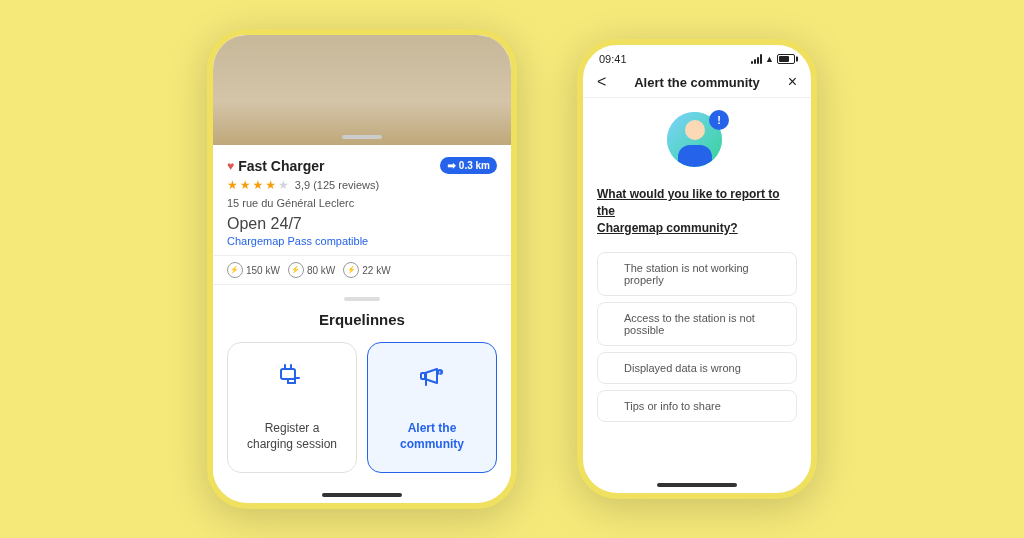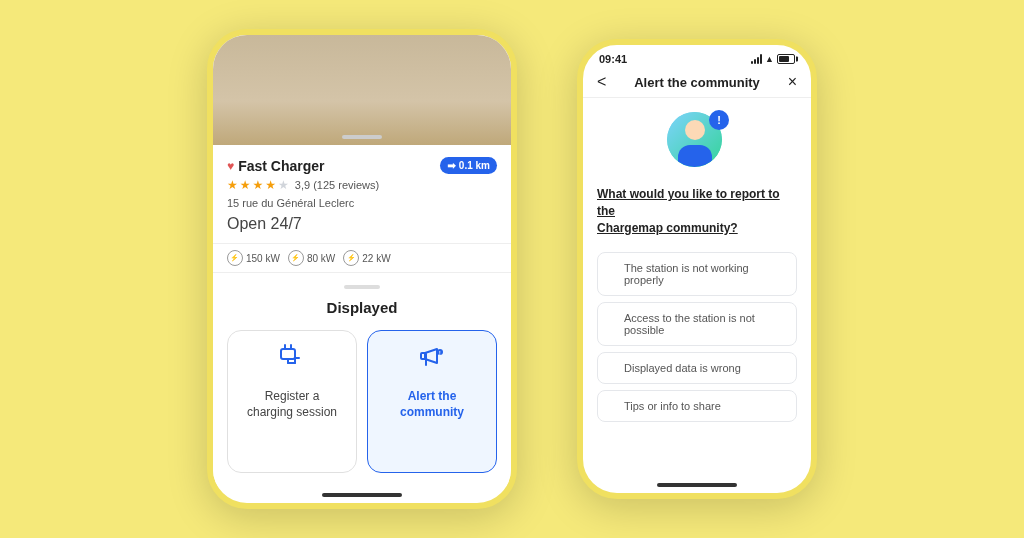--- a/index.html
+++ b/index.html
@@ -169,22 +169,22 @@
       gap: 10px;
       flex: 1;
     }
     .contrib-btn {
       flex: 1;
       border: 1.5px solid #e0e0e0;
       border-radius: 14px;
       display: flex;
       flex-direction: column;
       align-items: center;
-      justify-content: flex-start;
-      gap: 12px;
+      justify-content: center;
+      gap: 24px;
       padding: 12px 8px;
       cursor: pointer;
       background: #fff;
     }
     .contrib-btn.active {
       border-color: #2563eb;
       background: #eff6ff;
     }
     .contrib-btn .btn-label {
       font-size: 12px;
@@ -219,21 +219,21 @@
       flex-direction: column;
       height: 100%;
     }
 
     
     .status-bar {
       display: flex;
       justify-content: space-between;
       padding: 8px 16px 4px;
       font-size: 11px;
-      font-weight: 700;
+      font-weight: 400;
       color: #222;
     }
     .status-icons {
       display: flex;
       align-items: center;
       gap: 3px;
       font-size: 10px;
     }
     .signal-bars {
       display: flex;
@@ -375,58 +375,59 @@
       <div class="map-area"></div>
 
       <div class="station-info">
         <div class="station-header">
           <div class="station-name">
             <span class="heart-icon">♥</span>
             <span>Fast Charger</span>
           </div>
           <div class="distance-badge">
             <span>➡</span>
-            <span>0.1 km</span>
+            <span>0.3 km</span>
           </div>
         </div>
         <div class="stars">
           <span class="star">★</span>
           <span class="star">★</span>
           <span class="star">★</span>
           <span class="star">★</span>
           <span class="star-empty">★</span>
           <span class="rating-text">
             <span>3,9</span>
             <span>(125 reviews)</span>
           </span>
         </div>
         <div class="address">
           <div>15 rue du Général Leclerc</div>
         </div>
         <div class="open-text">Open 24/7</div>
+        <div class="chargemap-link">Chargemap Pass compatible</div>
       </div>
 
       <div class="charger-specs">
         <div class="spec-item">
           <div class="spec-icon">⚡</div>
           <span>150 kW</span>
         </div>
         <div class="spec-item">
           <div class="spec-icon">⚡</div>
           <span>80 kW</span>
         </div>
         <div class="spec-item">
           <div class="spec-icon">⚡</div>
           <span>22 kW</span>
         </div>
       </div>
 
       <div class="bottom-sheet">
         <div class="sheet-handle"></div>
-        <div class="contribute-title">Displayed</div>
+        <div class="contribute-title">Erquelinnes</div>
         <div class="contribute-buttons">
           <button class="contrib-btn">
             <div class="btn-icon">
               <svg width="30" height="28" viewBox="0 0 30 28" fill="none">
                 <rect x="4" y="6" width="14" height="10" rx="2" stroke="#2563eb" stroke-width="2" fill="none"></rect>
                 <line x1="8" y1="2" x2="8" y2="6" stroke="#2563eb" stroke-width="2" stroke-linecap="round"></line>
                 <line x1="14" y1="2" x2="14" y2="6" stroke="#2563eb" stroke-width="2" stroke-linecap="round"></line>
                 <line x1="11" y1="16" x2="11" y2="20" stroke="#2563eb" stroke-width="2" stroke-linecap="round"></line>
                 <line x1="11" y1="20" x2="18" y2="20" stroke="#2563eb" stroke-width="2" stroke-linecap="round"></line>
                 <line x1="18" y1="20" x2="18" y2="15" stroke="#2563eb" stroke-width="2" stroke-linecap="round"></line>

